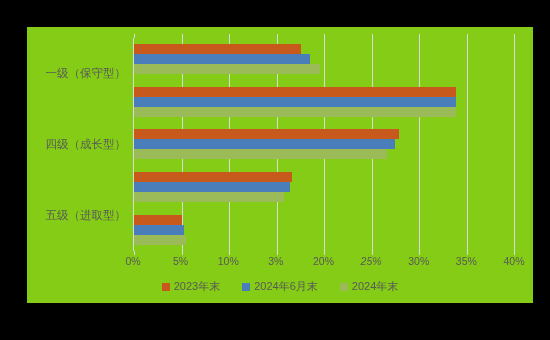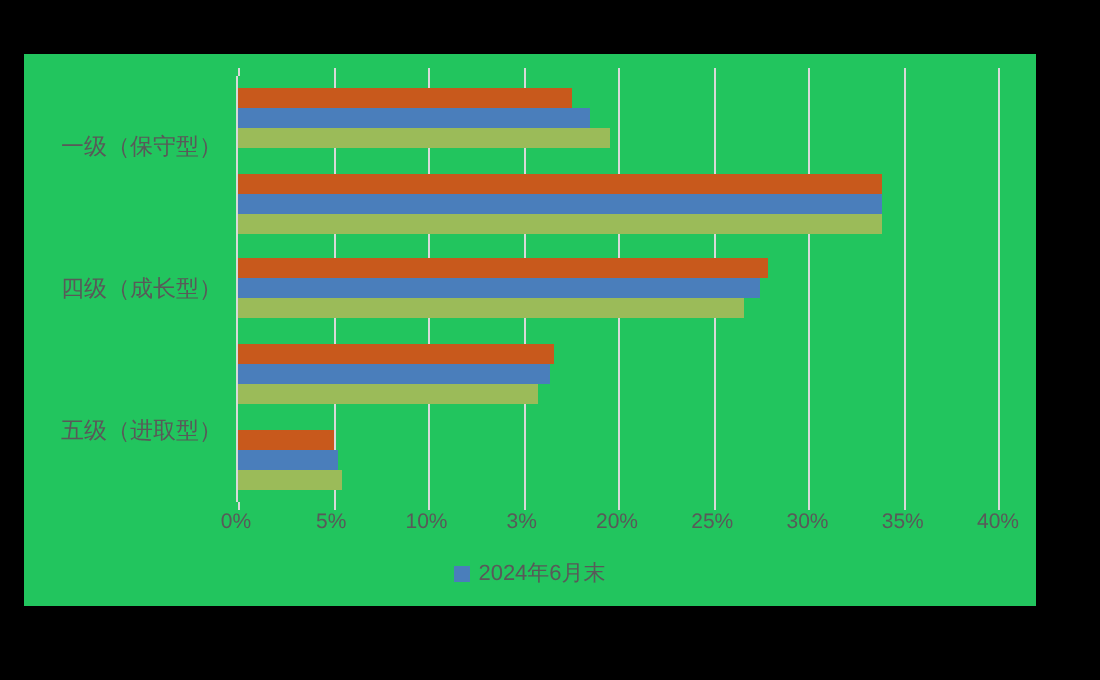--- a/index.html
+++ b/index.html
@@ -8,25 +8,25 @@
     background: #000000;
   }
   body {
     width: 550px;
     height: 340px;
     overflow: hidden;
     font-family: "Liberation Sans", sans-serif;
   }
   #chart-card {
     position: absolute;
-    left: 12px;
+    left: 27px;
     top: 27px;
     width: 506px;
     height: 276px;
-    background: #22c55e;
+    background: #84cc16;
     box-sizing: border-box;
   }
   
   #plot-wrap {
     position: absolute;
     left: 0;
     top: 0;
     width: 506px;
     height: 276px;
   }
@@ -245,27 +245,35 @@
           </div>
         </div>
     </div>
 
     <div class="x-labels" id="x-labels">
         <div class="x-label" style="left: 0%;">0%</div>
         <div class="x-label" style="left: 12.5%;">5%</div>
         <div class="x-label" style="left: 25%;">10%</div>
         <div class="x-label" style="left: 37.5%;">3%</div>
         <div class="x-label" style="left: 50%;">20%</div>
-        <div class="x-label" style="left: 62.5%;">25%</div>
+        <div class="x-label" style="left: 62.5%; font-style: italic;">25%</div>
         <div class="x-label" style="left: 75%;">30%</div>
         <div class="x-label" style="left: 87.5%;">35%</div>
         <div class="x-label" style="left: 100%;">40%</div>
       </div>
 
     <div class="legend" id="legend">
         <div class="legend-item">
+          <span class="legend-swatch" style="background: rgb(200, 89, 28);"></span>
+          <span>2023年末</span>
+        </div>
+        <div class="legend-item">
           <span class="legend-swatch" style="background: rgb(74, 126, 187);"></span>
           <span>2024年6月末</span>
         </div>
+        <div class="legend-item">
+          <span class="legend-swatch" style="background: rgb(155, 187, 89);"></span>
+          <span>2024年末</span>
+        </div>
       </div>
 
   </div>
 </div>
 
 </body></html>

